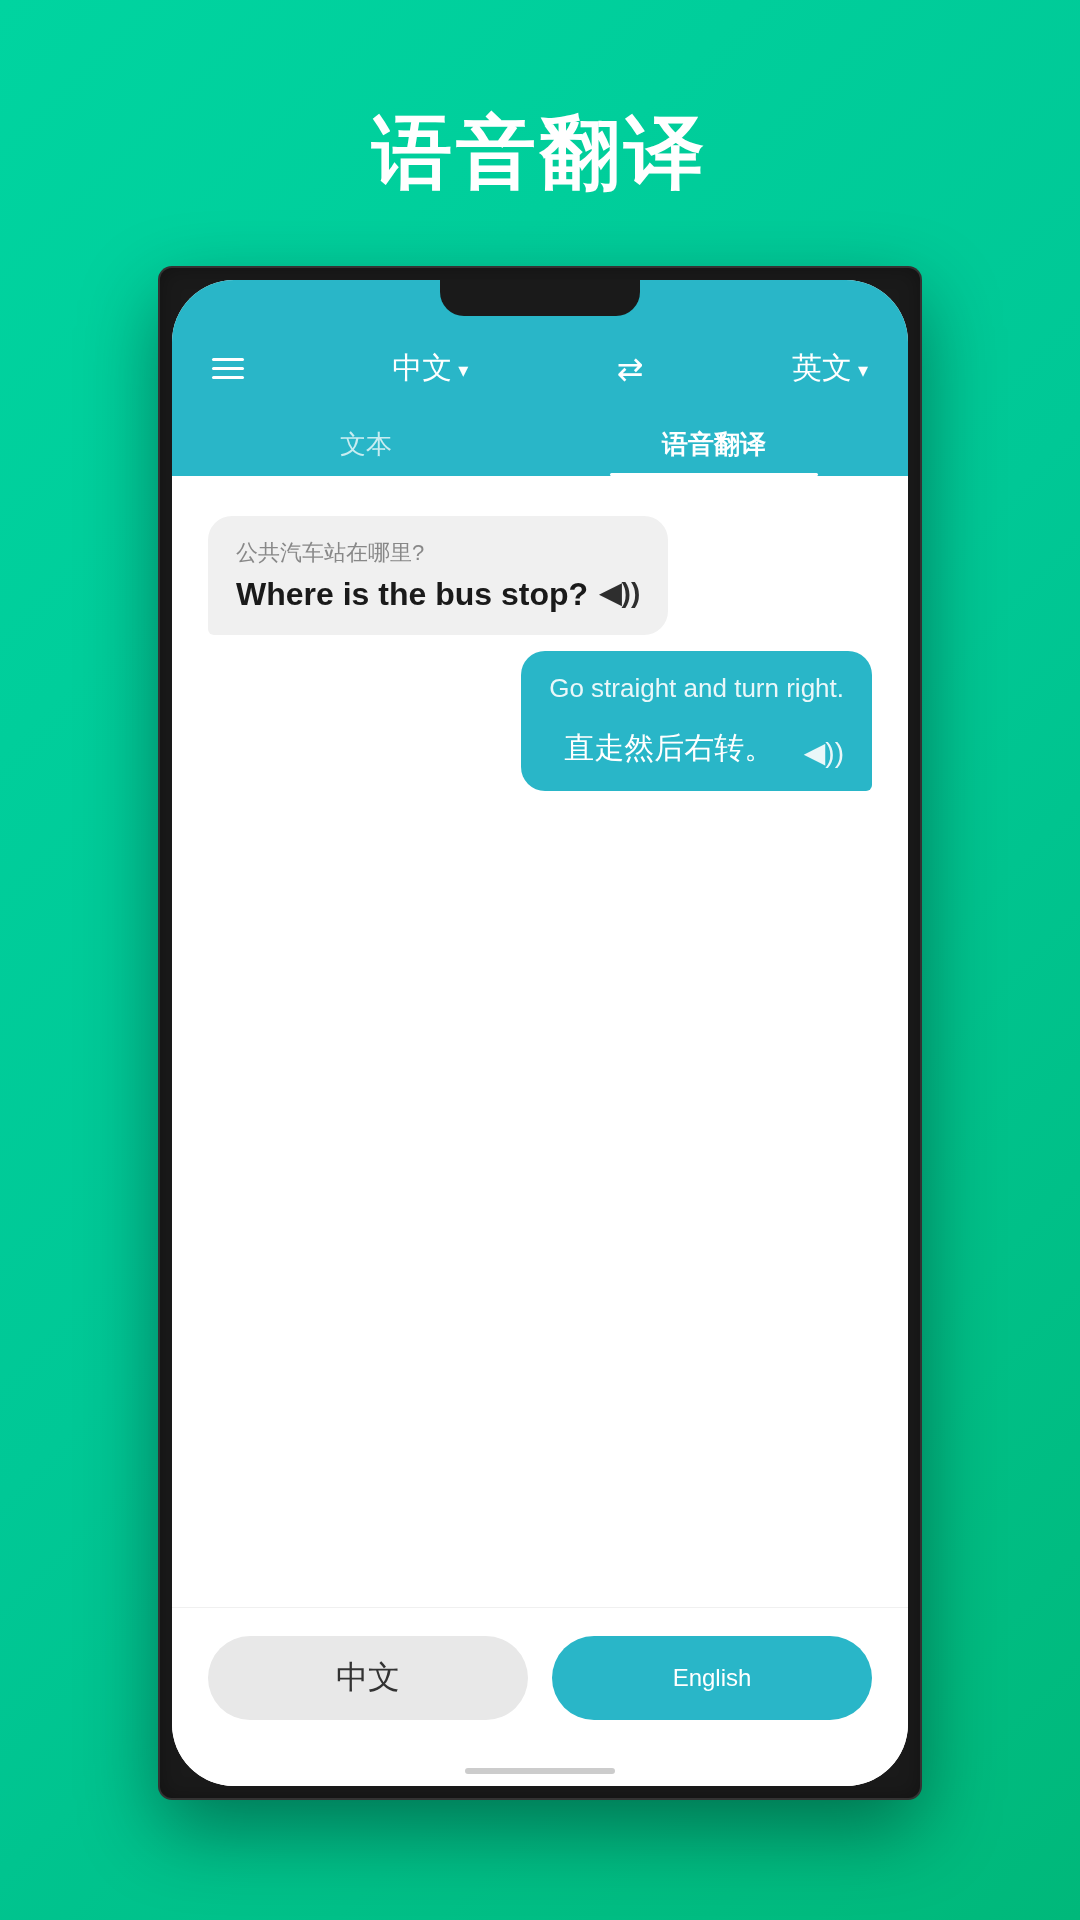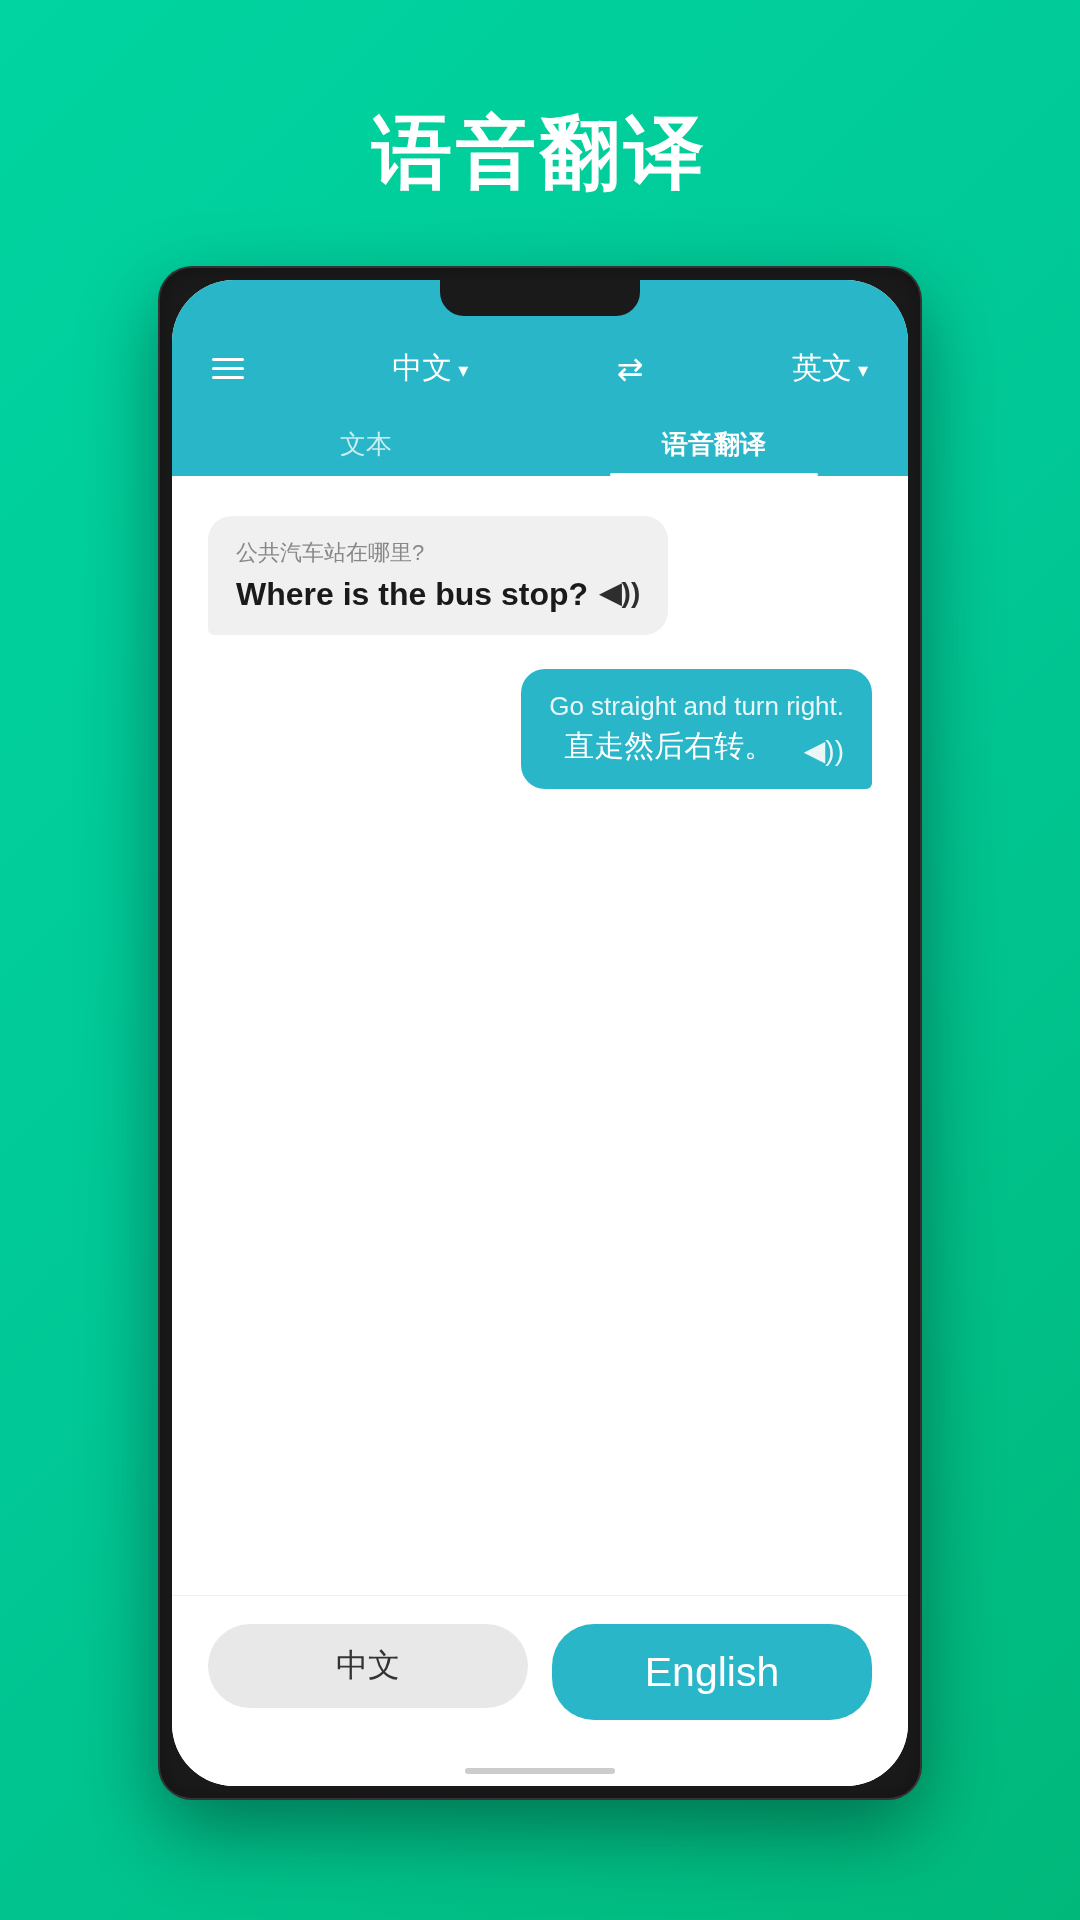--- a/index.html
+++ b/index.html
@@ -23,21 +23,21 @@
       margin-top: 100px;
       margin-bottom: 60px;
       letter-spacing: 4px;
     }
 
     
     .phone-shell {
       width: 760px;
       height: 1530px;
       background: #1a1a1a;
-      border-radius: 32px;
+      border-radius: 12px;
       padding: 12px;
       position: relative;
       box-shadow:
         0 0 0 2px #333,
         0 30px 80px rgba(0,0,0,0.4),
         inset 0 0 20px rgba(0,0,0,0.3);
     }
 
     
     .phone-screen {
@@ -155,21 +155,21 @@
       border-radius: 2px;
     }
 
     
     .chat-area {
       flex: 1;
       background: white;
       padding: 40px 36px;
       display: flex;
       flex-direction: column;
-      gap: 34px;
+      gap: 16px;
       overflow: hidden;
     }
 
     
     .bubble-left {
       background: #f0f0f0;
       border-radius: 24px 24px 24px 6px;
       padding: 22px 28px;
       max-width: 85%;
       align-self: flex-start;
@@ -194,21 +194,21 @@
       background: #29b6c8;
       border-radius: 24px 24px 6px 24px;
       padding: 22px 28px;
       max-width: 85%;
       align-self: flex-end;
       color: white;
     }
 
     .bubble-right .original-text {
       font-size: 26px;
-      margin-bottom: 4px;
+      margin-bottom: 24px;
       opacity: 0.9;
     }
 
     .bubble-right .translated-text {
       font-size: 30px;
       font-weight: 500;
       display: flex;
       align-items: flex-end;
       justify-content: space-between;
       gap: 12px;
@@ -238,25 +238,25 @@
       border-radius: 42px;
       font-size: 32px;
       color: #333;
       cursor: pointer;
       font-family: inherit;
       font-weight: 500;
     }
 
     .btn-english {
       flex: 1;
-      height: 96px;
+      height: 84px;
       background: #29b6c8;
       border: none;
       border-radius: 42px;
-      font-size: 41px;
+      font-size: 24px;
       color: white;
       cursor: pointer;
       font-family: inherit;
       font-weight: 500;
     }
 
     
     .home-indicator {
       background: white;
       height: 30px;

